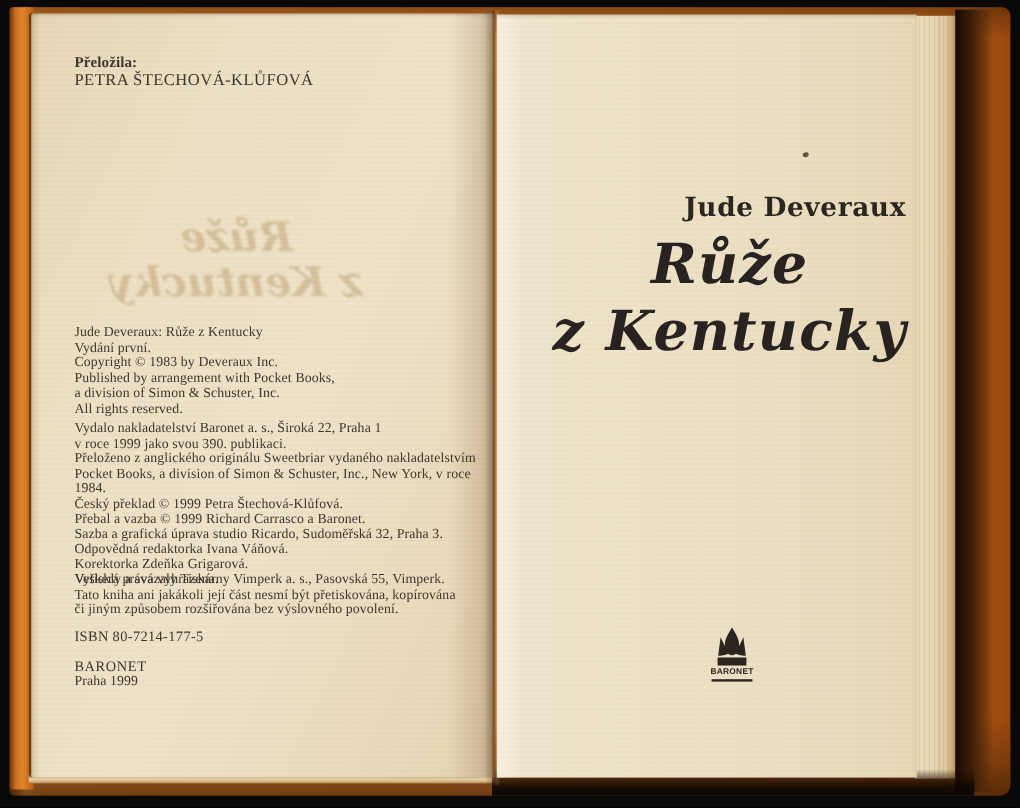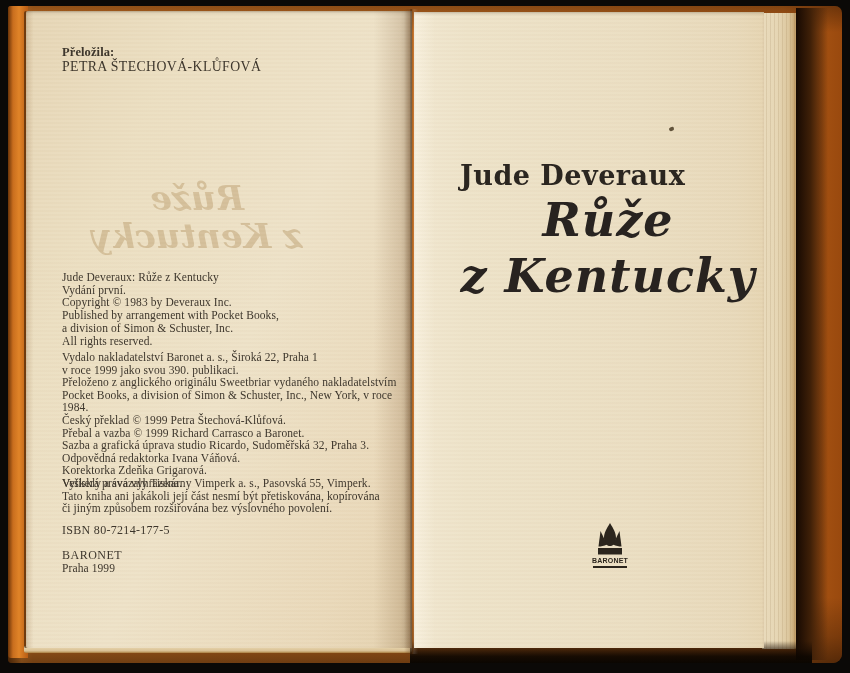--- a/index.html
+++ b/index.html
@@ -60,22 +60,22 @@
   .isbn-line { top:513px; font-size:12px; letter-spacing:.3px; }
   .imprint { top:538px; line-height:13px; }
   .imprint-name { font-size:12px; letter-spacing:.5px; }
 
   
   .ghost { position:absolute; left:36px; top:168px; width:270px; text-align:center;
     transform:scaleX(-1); font-family:"DejaVu Serif", serif; font-weight:bold; font-style:italic;
     color:rgba(186,156,108,.48); filter:blur(.7px); font-size:34px; line-height:38px; }
 
   
-  .author { position:absolute; left:460px; top:160px; width:295px; text-align:left;
-    font-family:"DejaVu Serif", serif; font-weight:bold; font-size:27px; letter-spacing:.5px; color:#2b2620; }
+  .author { position:absolute; left:460px; top:160px; width:295px; text-align:right;
+    font-family:"DejaVu Serif", serif; font-weight:bold; font-size:22px; letter-spacing:.5px; color:#2b2620; }
   .title { position:absolute; left:438px; top:192px; width:340px; text-align:center;
     font-family:"DejaVu Serif", serif; font-weight:bold; font-style:italic;
     font-size:46px; line-height:56px; letter-spacing:1px; color:#282320; }
 
   .speck { position:absolute; left:669px; top:127px; width:5px; height:4px; background:#4a3c26;
     border-radius:50% 40% 60% 50%; opacity:.85; transform:rotate(-15deg); }
 
   
   .logo { position:absolute; left:587px; top:523px; width:46px; text-align:center; color:#2b251d; }
   .logo svg { display:block; margin:0 auto; }

